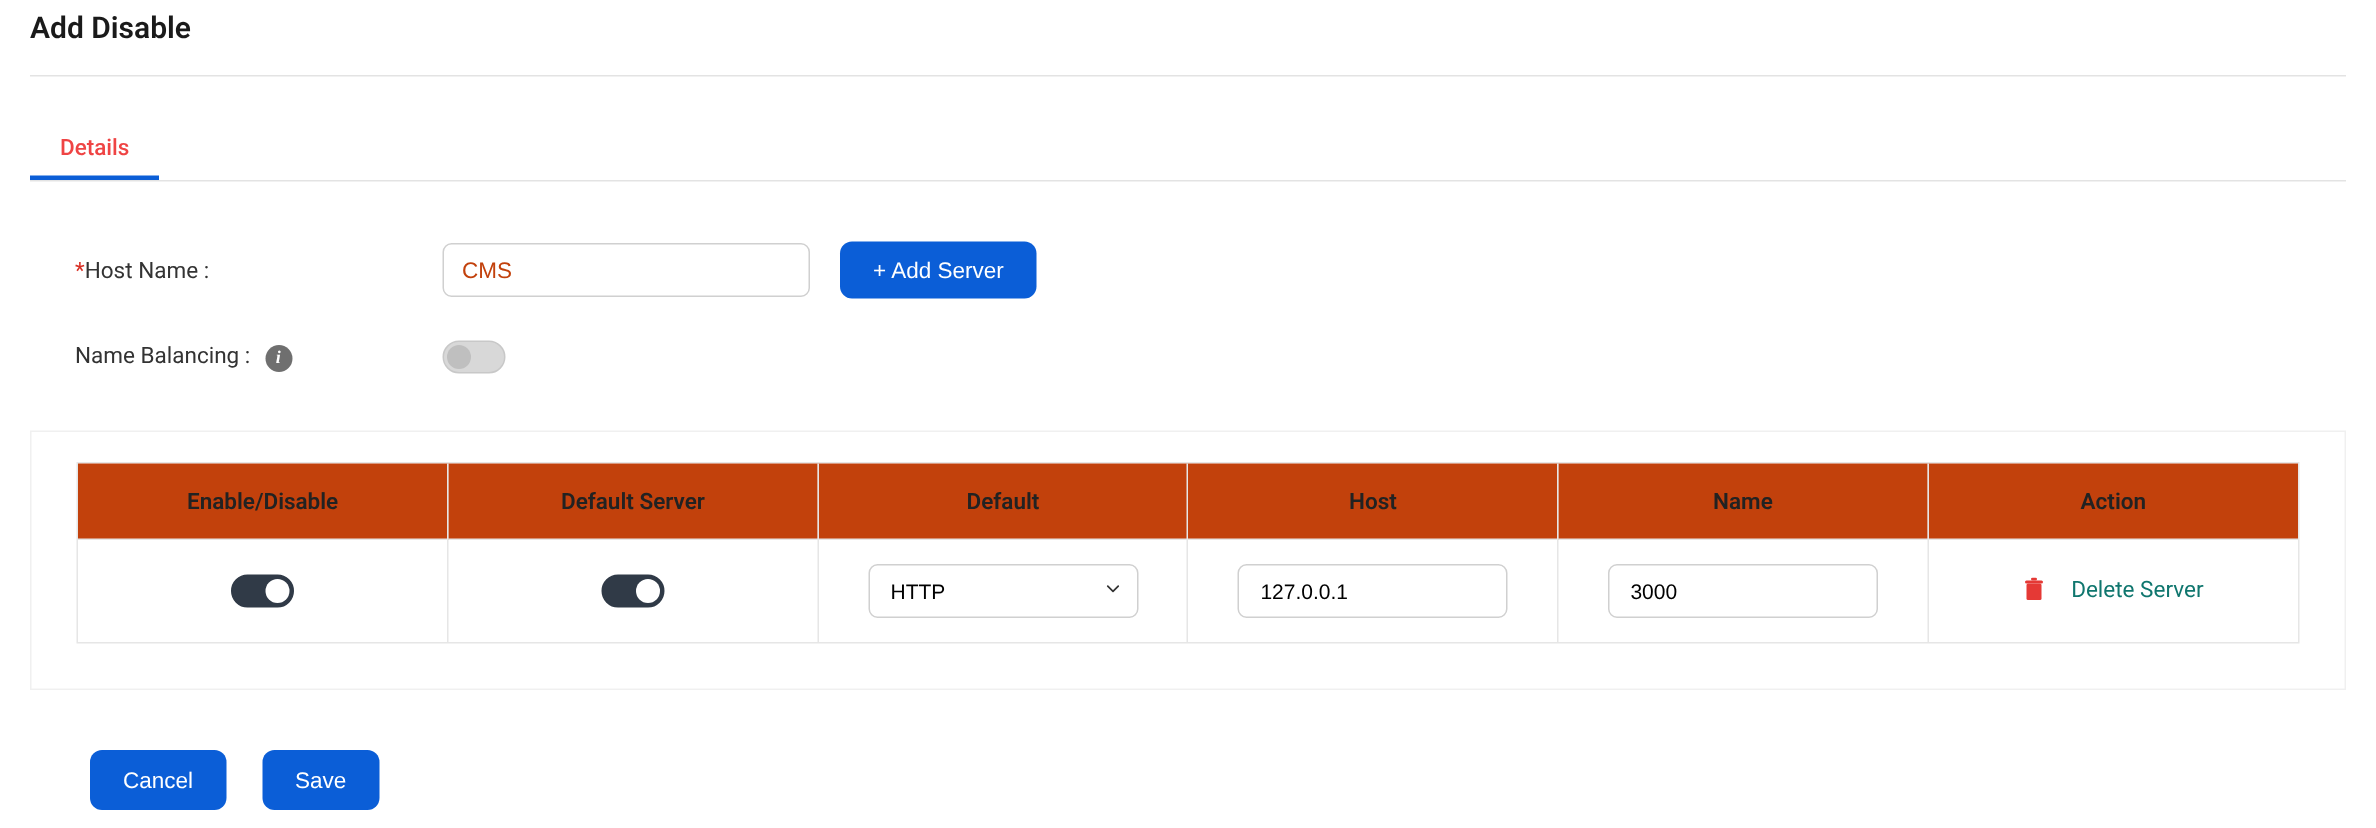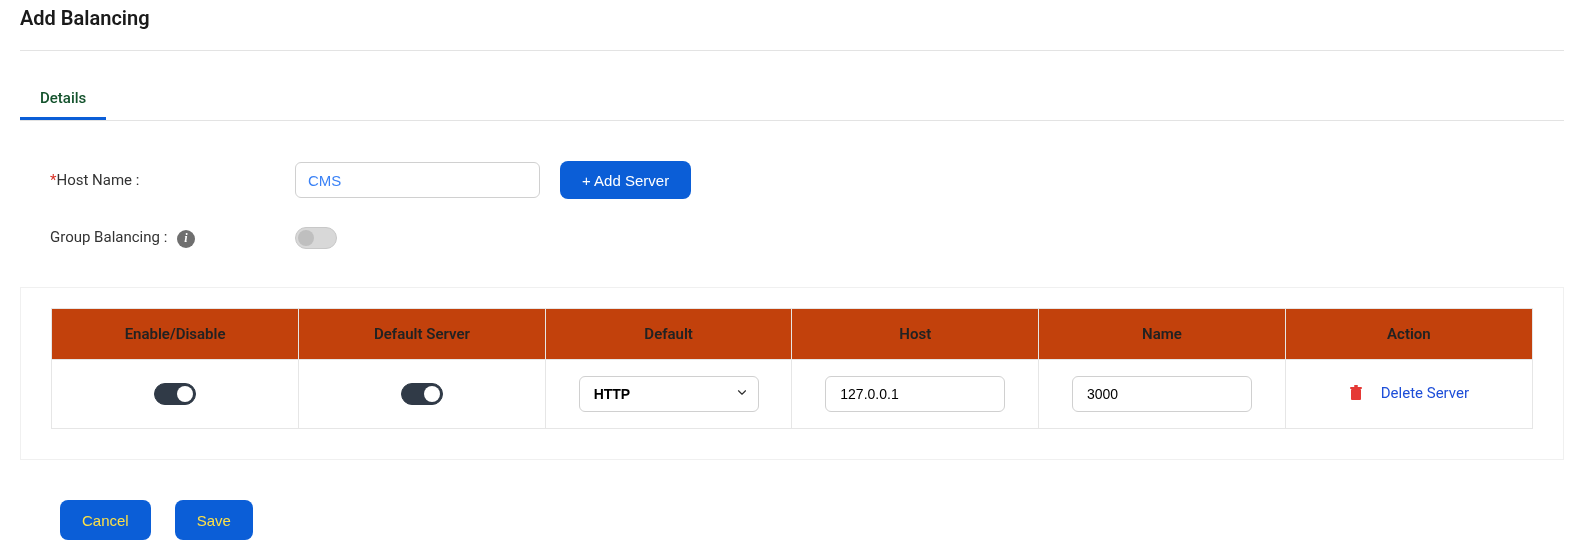--- a/index.html
+++ b/index.html
@@ -25,21 +25,21 @@
     margin: 0 0 0 0;
   }
   .tabs {
     display: flex;
     border-bottom: 1px solid #e3e3e3;
     margin-top: 28px;
   }
   .tab {
     padding: 10px 20px 10px 20px;
     font-size: 15px;
-    color: #14532d;
+    color: #ef4444;
     border-bottom: 3px solid #0b5ed7;
     cursor: pointer;
     font-weight: 500;
   }
   .form-area {
     padding: 40px 30px 10px 30px;
   }
   .form-row {
     display: flex;
     align-items: center;
@@ -53,21 +53,21 @@
   .required-star {
     color: #d93025;
   }
   .text-input {
     width: 245px;
     height: 36px;
     border: 1px solid #d0d0d0;
     border-radius: 6px;
     padding: 0 12px;
     font-size: 15px;
-    color: #3b82f6;
+    color: #c2410c;
   }
   .btn {
     height: 38px;
     border: none;
     border-radius: 8px;
     padding: 0 22px;
     font-size: 15px;
     font-weight: 500;
     cursor: pointer;
     color: #fff;
@@ -162,21 +162,20 @@
   }
   .select-input {
     width: 100%;
     height: 36px;
     border: 1px solid #d0d0d0;
     border-radius: 6px;
     padding: 0 30px 0 14px;
     font-size: 14px;
     text-align: left;
     background: #fff;
-    font-weight: bold;
   }
   .chevron {
     position: absolute;
     right: 10px;
     top: 50%;
     transform: translateY(-50%);
     pointer-events: none;
   }
   .cell-input {
     width: 180px;
@@ -185,64 +184,64 @@
     border-radius: 6px;
     padding: 12px 14px;
     font-size: 14px;
     text-align: left;
   }
   .delete-link {
     display: inline-flex;
     align-items: center;
     gap: 18px;
     font-size: 15px;
-    color: #1d4ed8;
+    color: #0f766e;
     cursor: pointer;
   }
   .trash-icon svg { display: block; }
   .footer-buttons {
     display: flex;
     gap: 24px;
     padding: 40px 40px 10px 40px;
   }
   .btn-cancel, .btn-save {
     height: 40px;
     padding: 0 22px;
     border-radius: 8px;
     border: none;
     background: #0b5ed7;
-    color: #fde047;
+    color: #ffffff;
     font-size: 15px;
     cursor: pointer;
   }
 </style>
 </head>
 <body>
 
 <div class="page">
-  <h1 class="page-title">Add Balancing</h1>
+  <h1 class="page-title">Add Disable</h1>
   <hr class="divider">
 
   <div class="tabs">
     <div class="tab">Details</div>
   </div>
 
   <div class="form-area">
 
     <div class="form-row">
       <div class="form-label">
         <span class="required-star">*</span><span>Host Name :</span>
       </div>
       <input class="text-input" type="text" value="CMS" style="">
       <button class="btn btn-add">+ Add Server</button>
     </div>
 
     <div class="form-row">
       <div class="form-label">
-        <span>Group Balancing :</span>
+        <span>Name Balancing :</span>
         <span class="info-icon">i</span>
       </div>
       <div class="switch">
         <div class="knob"></div>
       </div>
     </div>
 
   </div>
 
   <div class="table-wrap">

